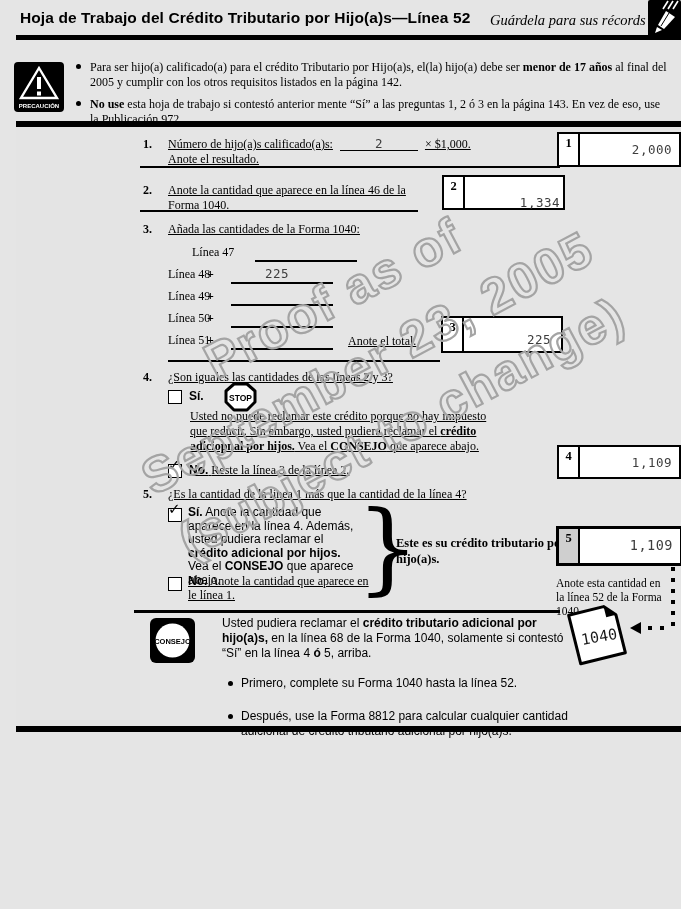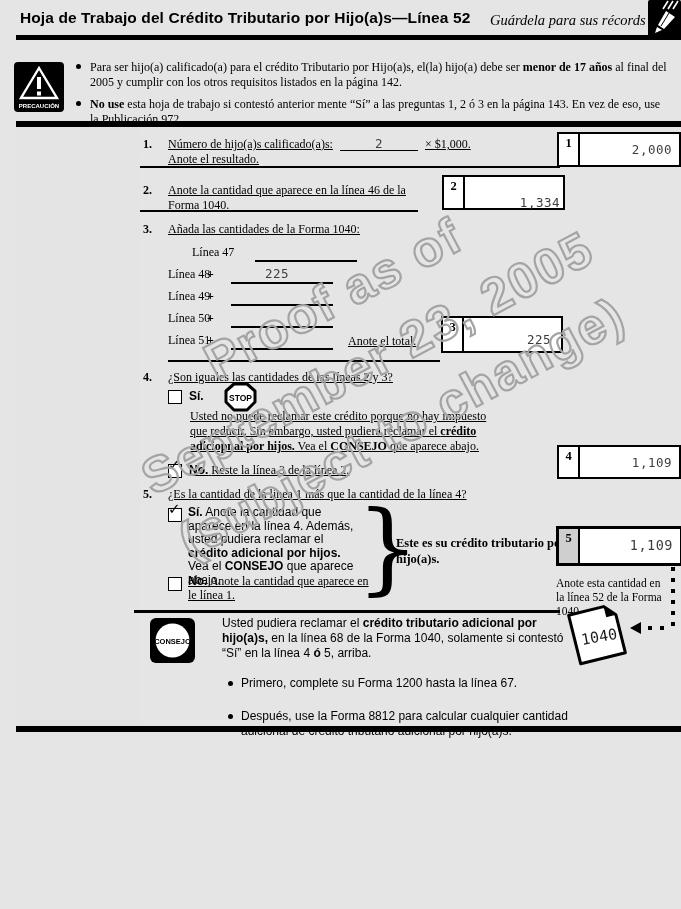--- a/index.html
+++ b/index.html
@@ -264,20 +264,20 @@
   <div class="abs" style="left:150px;top:618px;width:45px;height:45px;">
     <svg width="45" height="45" viewBox="0 0 45 45">
       <rect x="0" y="0" width="45" height="45" rx="6" fill="#000"></rect>
       <circle cx="22.5" cy="22.5" r="17" fill="#fff"></circle>
       <text x="22.5" y="25.5" text-anchor="middle" font-family="Liberation Sans, sans-serif" font-size="7.5" font-weight="bold" fill="#000">CONSEJO</text>
     </svg>
   </div>
   <div class="abs tip-text" style="left:222px;top:616px;width:345px;"><span>Usted pudiera reclamar el </span><b>crédito tributario adicional por hijo(a)s,</b><span> en la línea 68 de la Forma 1040, solamente si contestó “Sí” en la línea 4 </span><b>ó</b><span> 5, arriba.</span></div>
   <div class="abs tip-text tip-bullet" style="left:228px;top:676px;width:335px;">
     <span class="bullet-dot"></span>
-    <span>Primero, complete su Forma 1200 hasta la línea 67.</span>
+    <span>Primero, complete su Forma 1040 hasta la línea 52.</span>
   </div>
   <div class="abs tip-text tip-bullet" style="left:228px;top:694px;width:330px;">
     <span class="bullet-dot"></span>
     <span>Después, use la Forma 8812 para calcular cualquier cantidad adicional de crédito tributario adicional por hijo(a)s.</span>
   </div>
 
 </div>
 
 </body></html>

